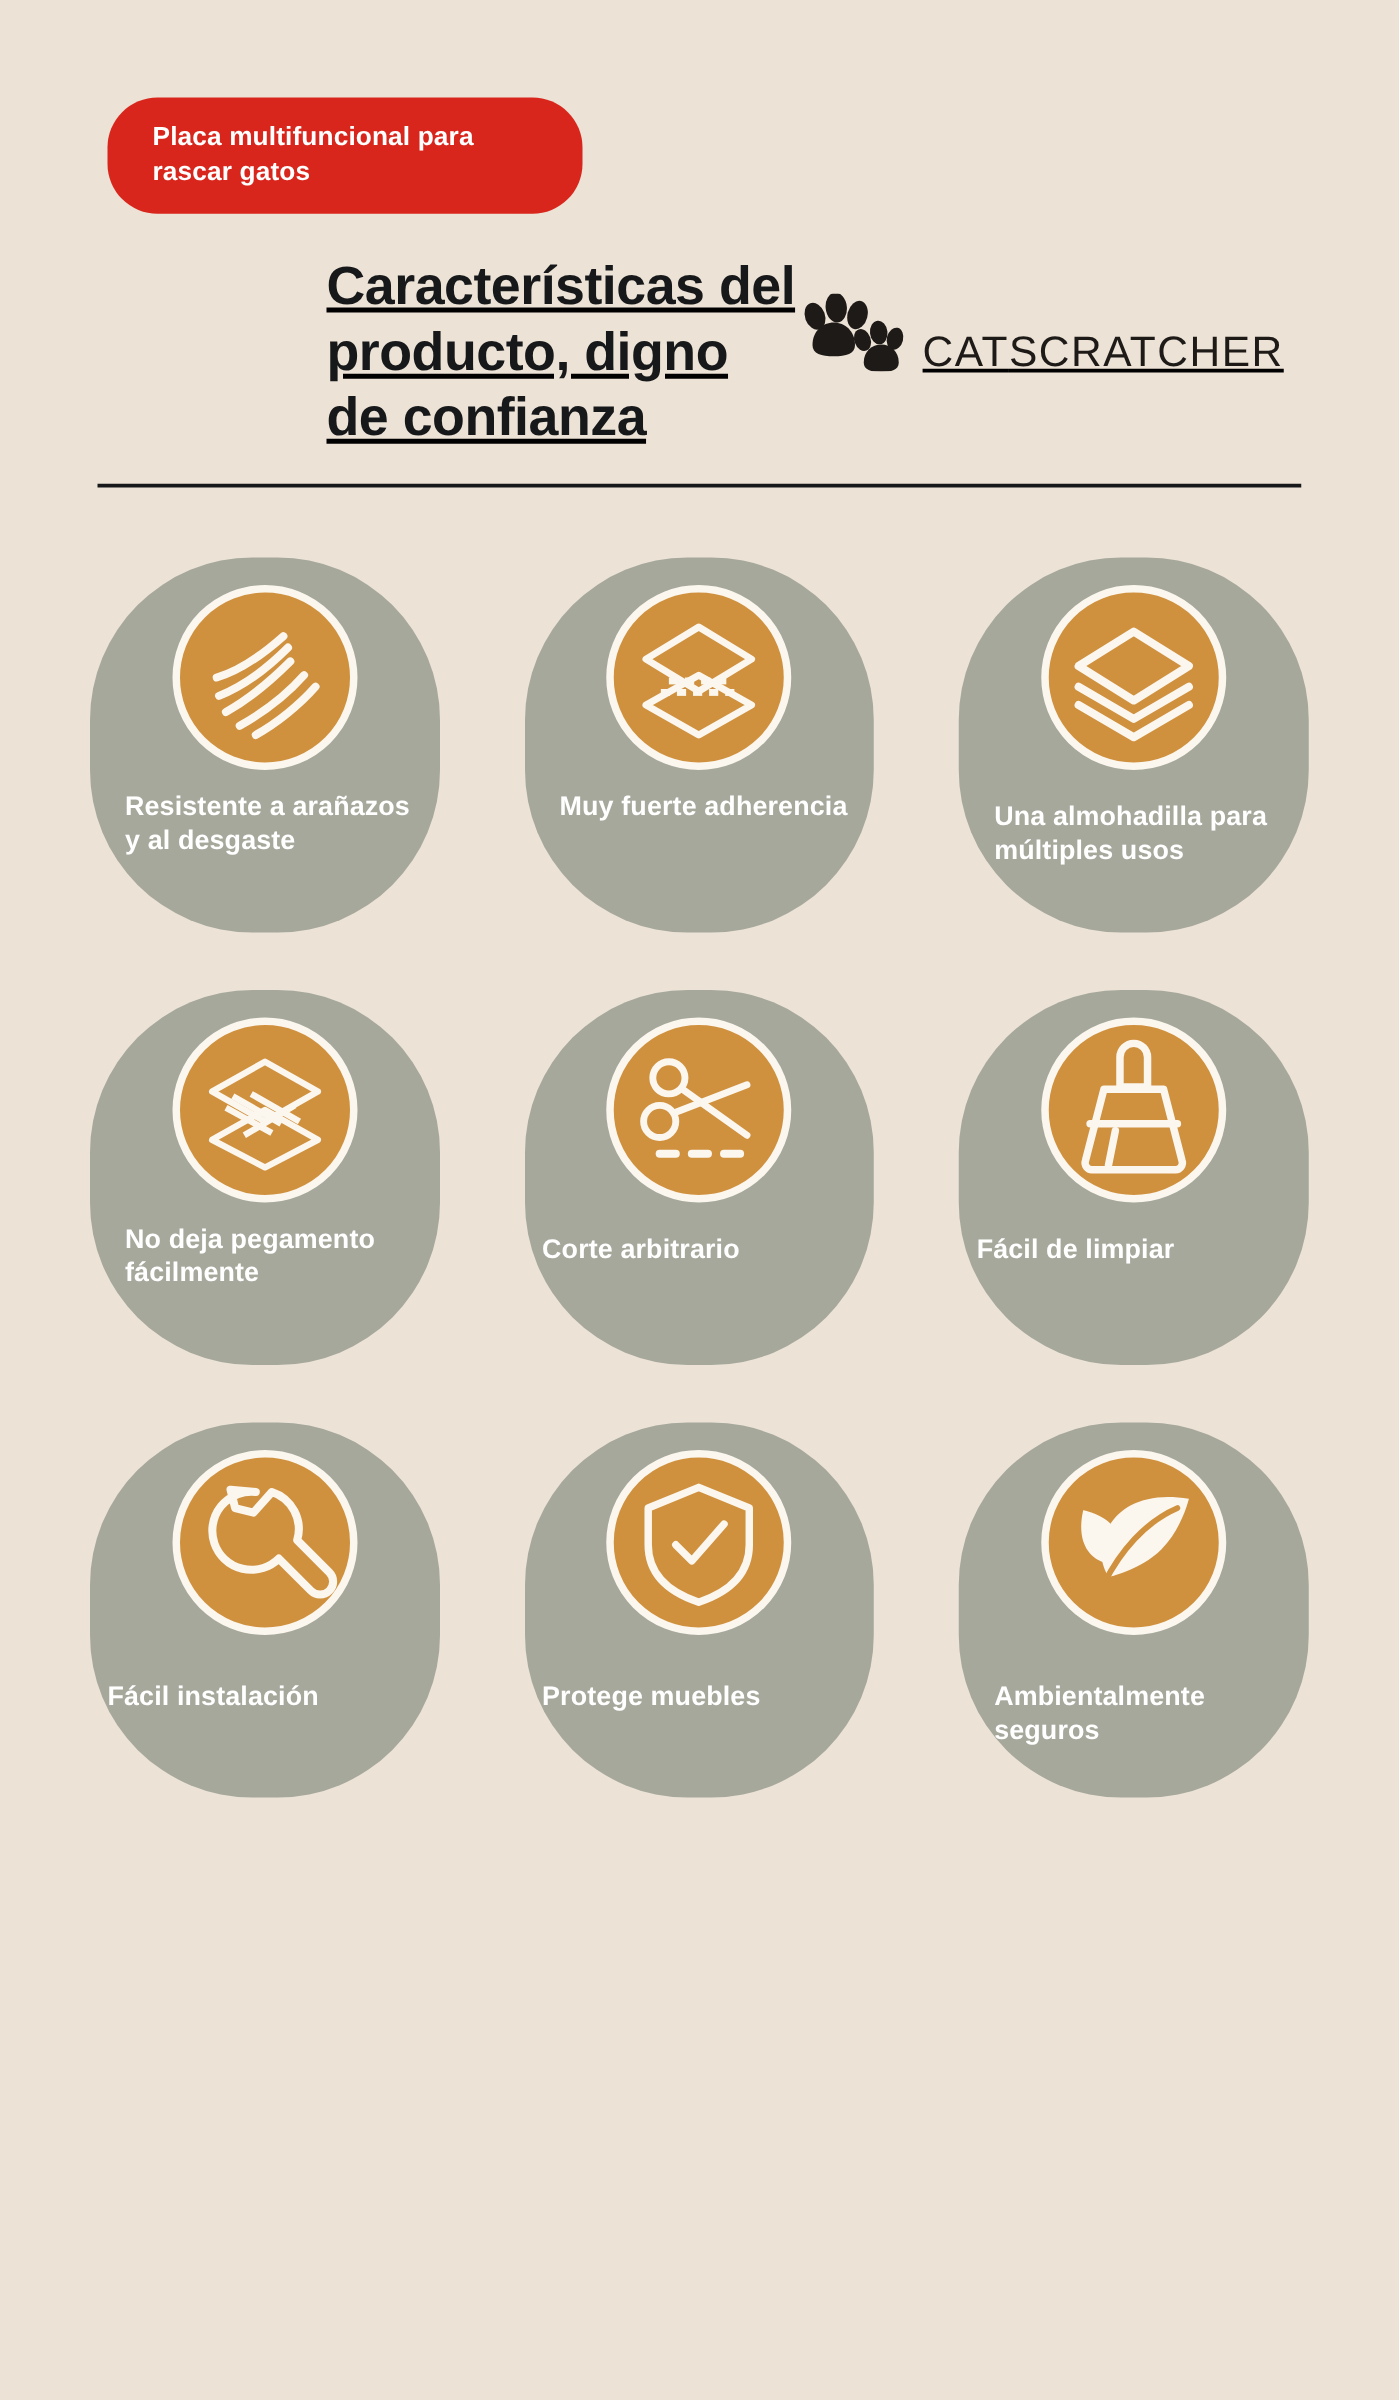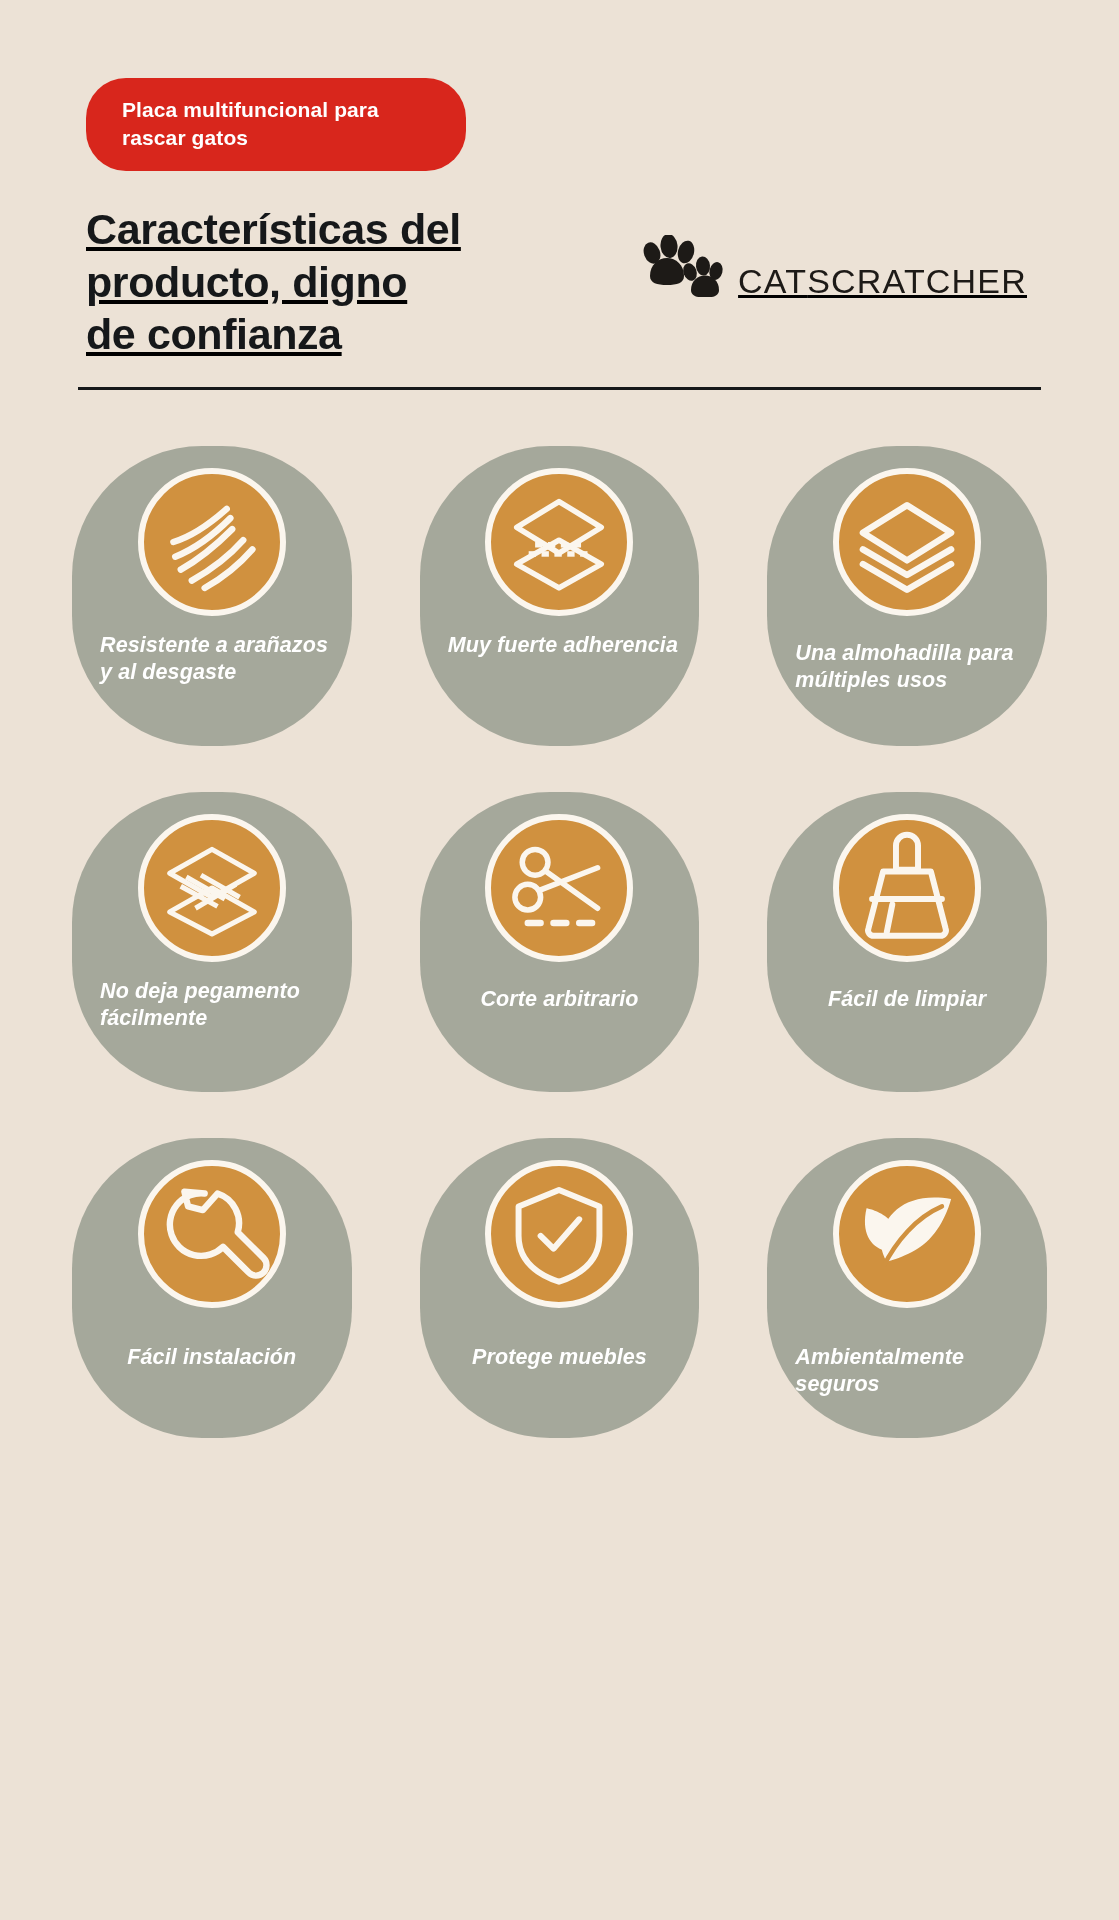--- a/index.html
+++ b/index.html
@@ -30,21 +30,21 @@
     font-size: 21px;
     font-weight: bold;
     line-height: 1.32;
     letter-spacing: 0.1px;
     max-width: 380px;
   }
 
   .head-row {
     display: flex;
     align-items: flex-start;
-    justify-content: space-between;
+    justify-content: flex-end;
     margin-top: 32px;
   }
 
   .headline {
     font-size: 43px;
     font-weight: bold;
     color: #16181a;
     line-height: 1.22;
     letter-spacing: -0.4px;
     white-space: pre-line;
@@ -119,23 +119,22 @@
 
   .card-label {
     color: #ffffff;
     font-size: 21.5px;
     font-weight: bold;
     line-height: 1.28;
     letter-spacing: 0.1px;
     margin-top: 14px;
     padding: 0 14px;
     width: 100%;
-    font-style: italic;
-  }
-  .card-label.center { text-align: center; }
+  }
+  .card-label.center { }
   .card-label.left  { text-align: left; padding-left: 28px; }
 
   
   .row1 .card-label { margin-top: 16px; }
   .row2 .card-label { margin-top: 24px; }
   .row3 .card-label { margin-top: 36px; }
 </style>
 </head>
 <body>
 

